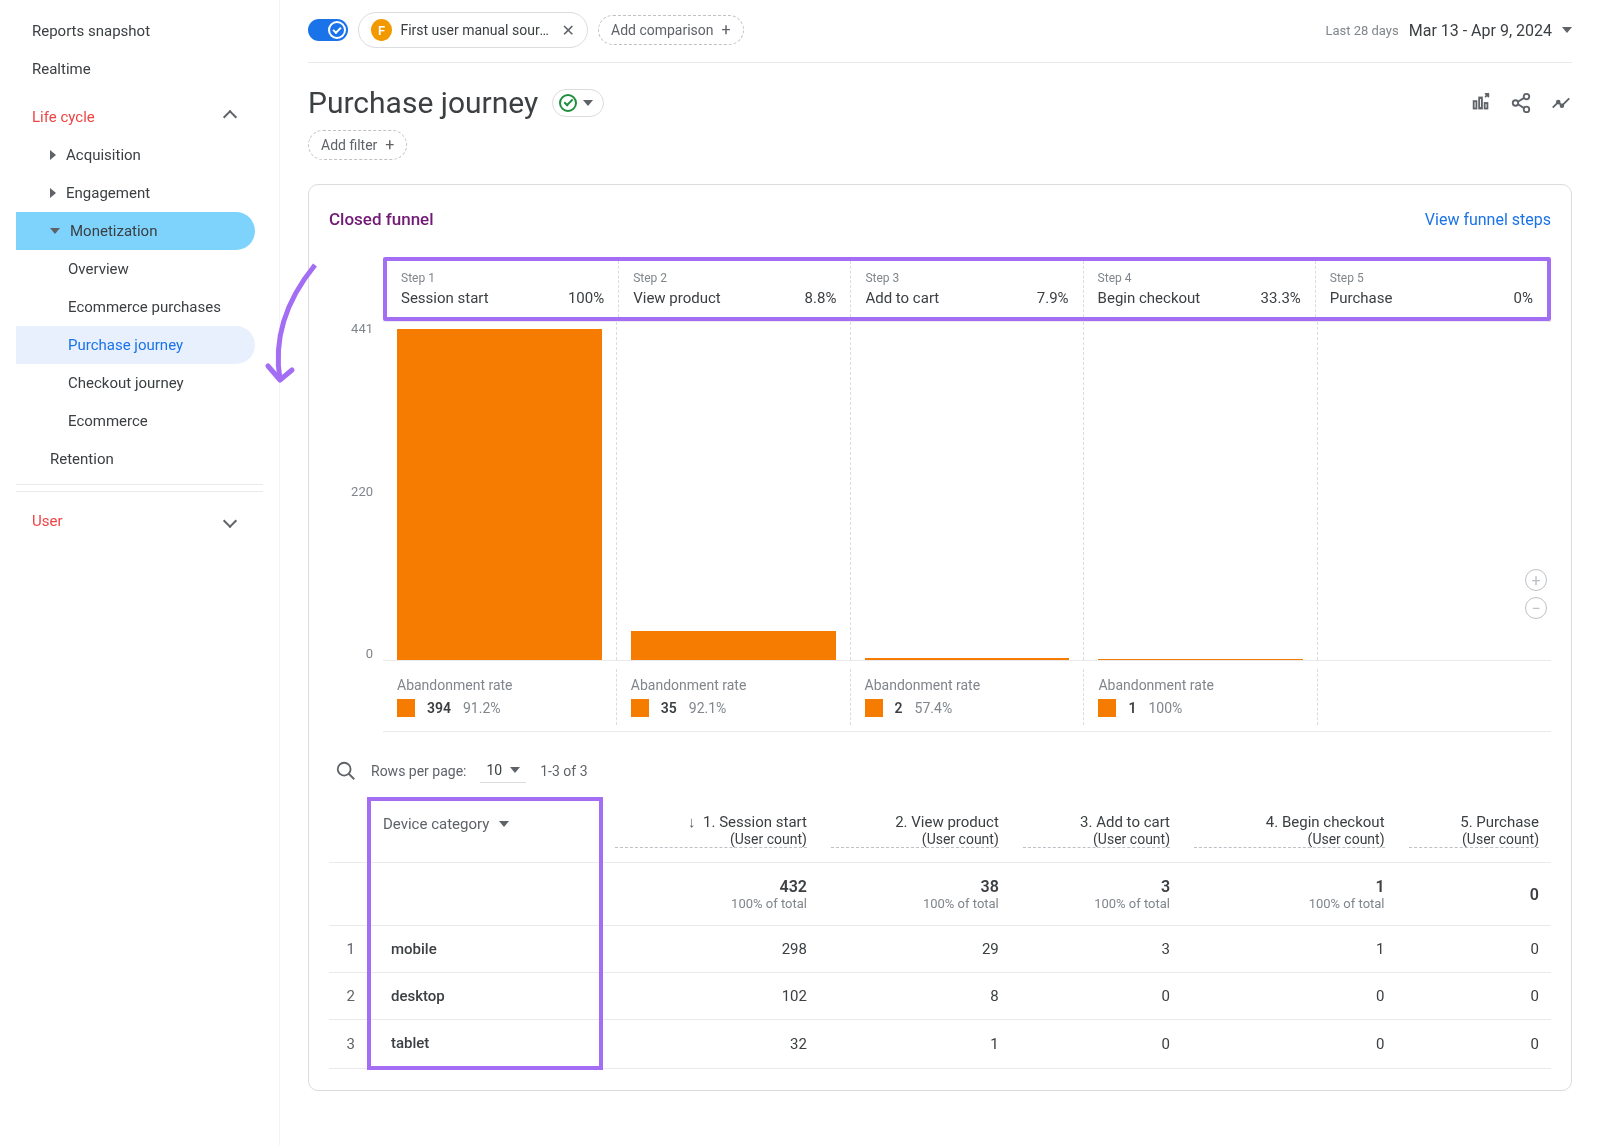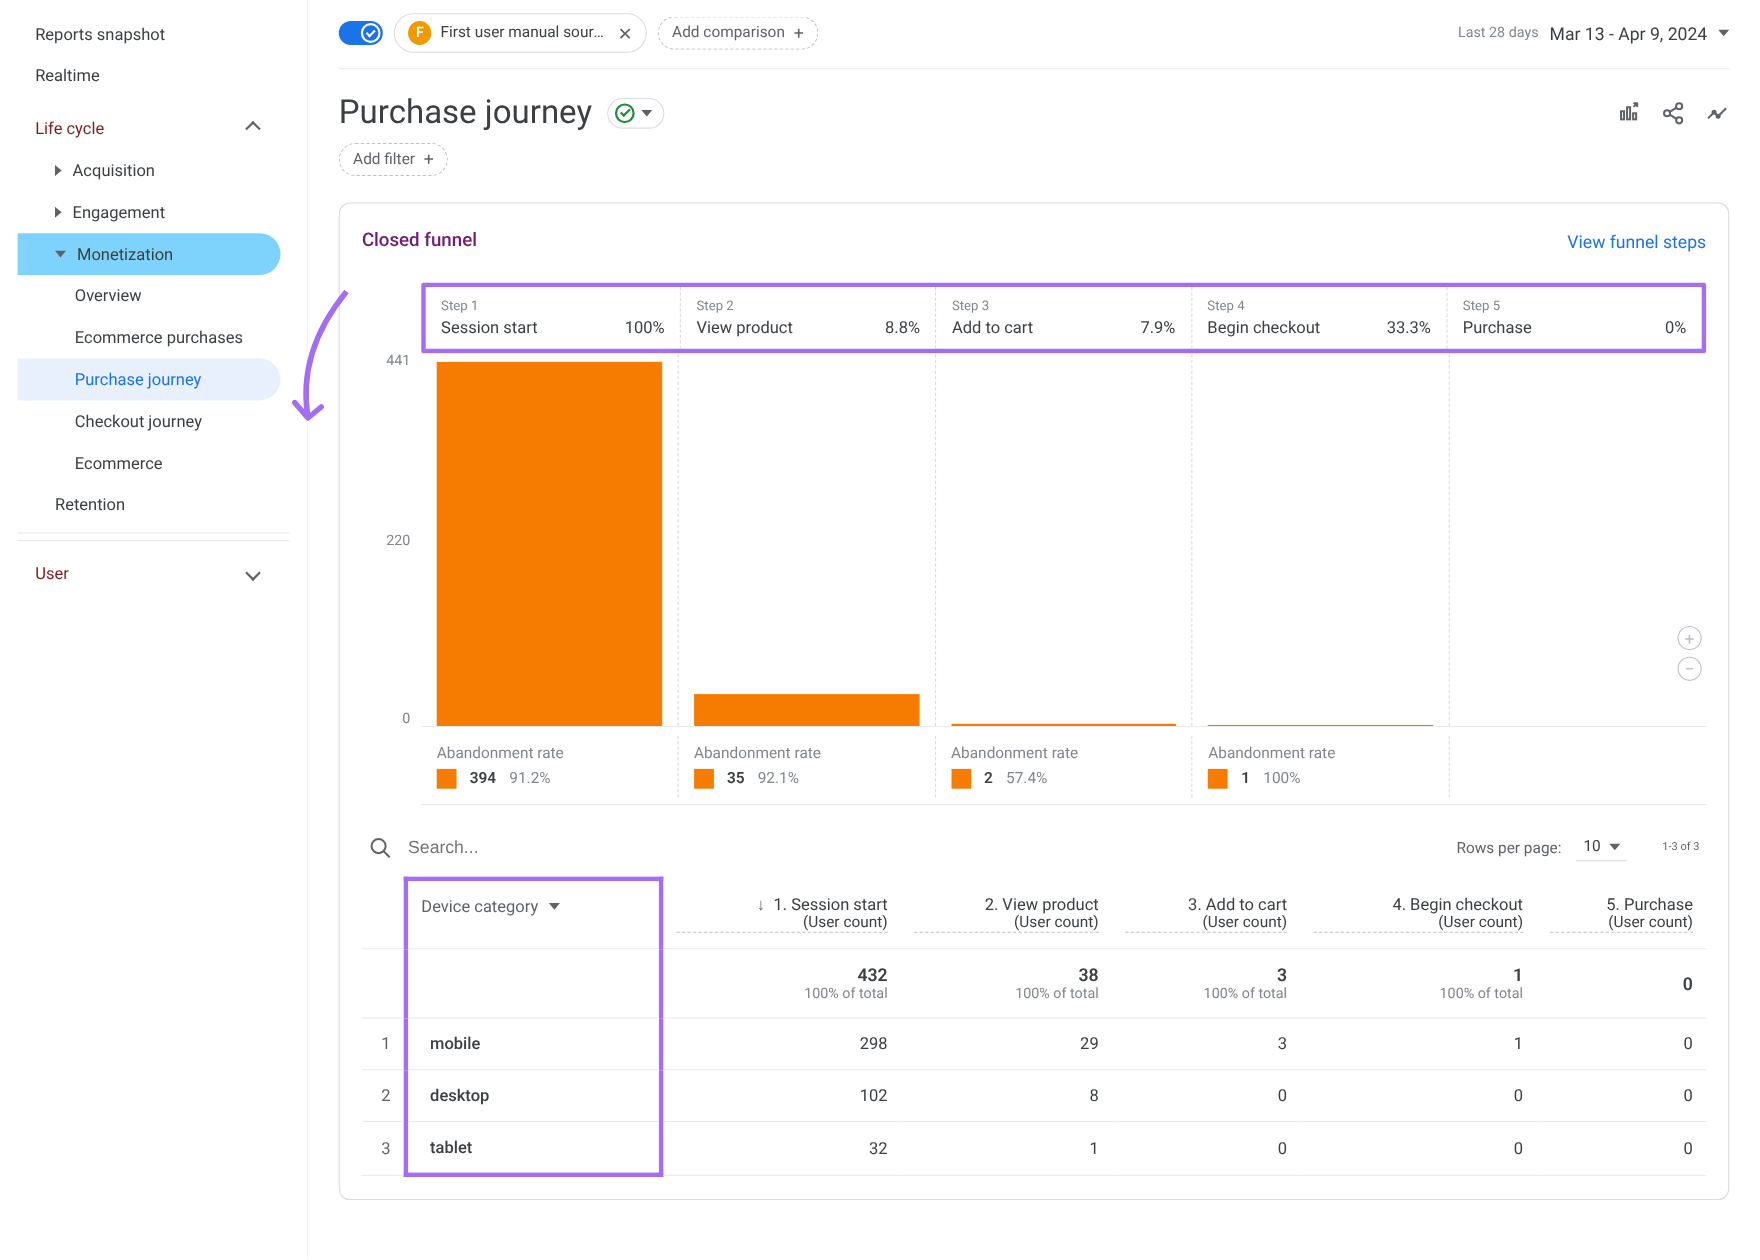--- a/index.html
+++ b/index.html
@@ -26,21 +26,21 @@
     display: flex;
     align-items: center;
     gap: 10px;
     color: #3c4043;
     font-size: 15px;
     cursor: pointer;
     border-radius: 0 22px 22px 0;
     margin-right: 8px;
   }
   .sidebar-item.section {
-    color: #7f1d1d;
+    color: #ef4444;
     font-size: 15px;
     margin-top: 10px;
   }
   .sidebar-item.section.with-chevron { justify-content: space-between; padding-right: 20px; }
   .sidebar-item.indent1 { padding-left: 34px; }
   .sidebar-item.indent2 { padding-left: 52px; }
   .sidebar-item.active-section { background: #7dd3fc; }
   .sidebar-item.active {
     color: #1a73e8;
     background: #e8f0fe;
@@ -327,21 +327,21 @@
     font-size: 16px; color:#80868b;
     flex:1;
   }
   .rp-label { color:#5f6368; font-size:14px; }
   .rp-select {
     display:flex;align-items:center;gap:8px;
     border-bottom: 1px solid #dadce0;
     padding: 4px 6px;
     cursor:pointer;
   }
-  .pager { color:#5f6368; font-size:10px; margin-left: 18px; }
+  .pager { color:#5f6368; font-size:14px; }
 
   .data-table {
     width: 100%;
     border-collapse: collapse;
     margin-top: 14px;
   }
   .data-table th, .data-table td {
     padding: 14px 12px;
     text-align: right;
     font-size: 15px;
@@ -607,21 +607,20 @@
       </div>
         </div>
         <div class="abandon-cell"></div>
       </div>
 
     <div class="table-toolbar">
       <svg class="search-icon-svg" width="22" height="22" viewBox="0 0 24 24" fill="none" stroke="#5f6368" stroke-width="2">
           <circle cx="10" cy="10" r="7"></circle>
           <path d="M21 21 L15 15"></path>
         </svg>
-      <input class="search-input" placeholder="Search..." style="">
       <span class="rp-label">Rows per page:</span>
       <div class="rp-select">
         <span>10</span>
         <span class="sort-down"></span>
       </div>
       <span class="pager">1-3 of 3</span>
     </div>
 
     <table class="data-table">
       <thead>

